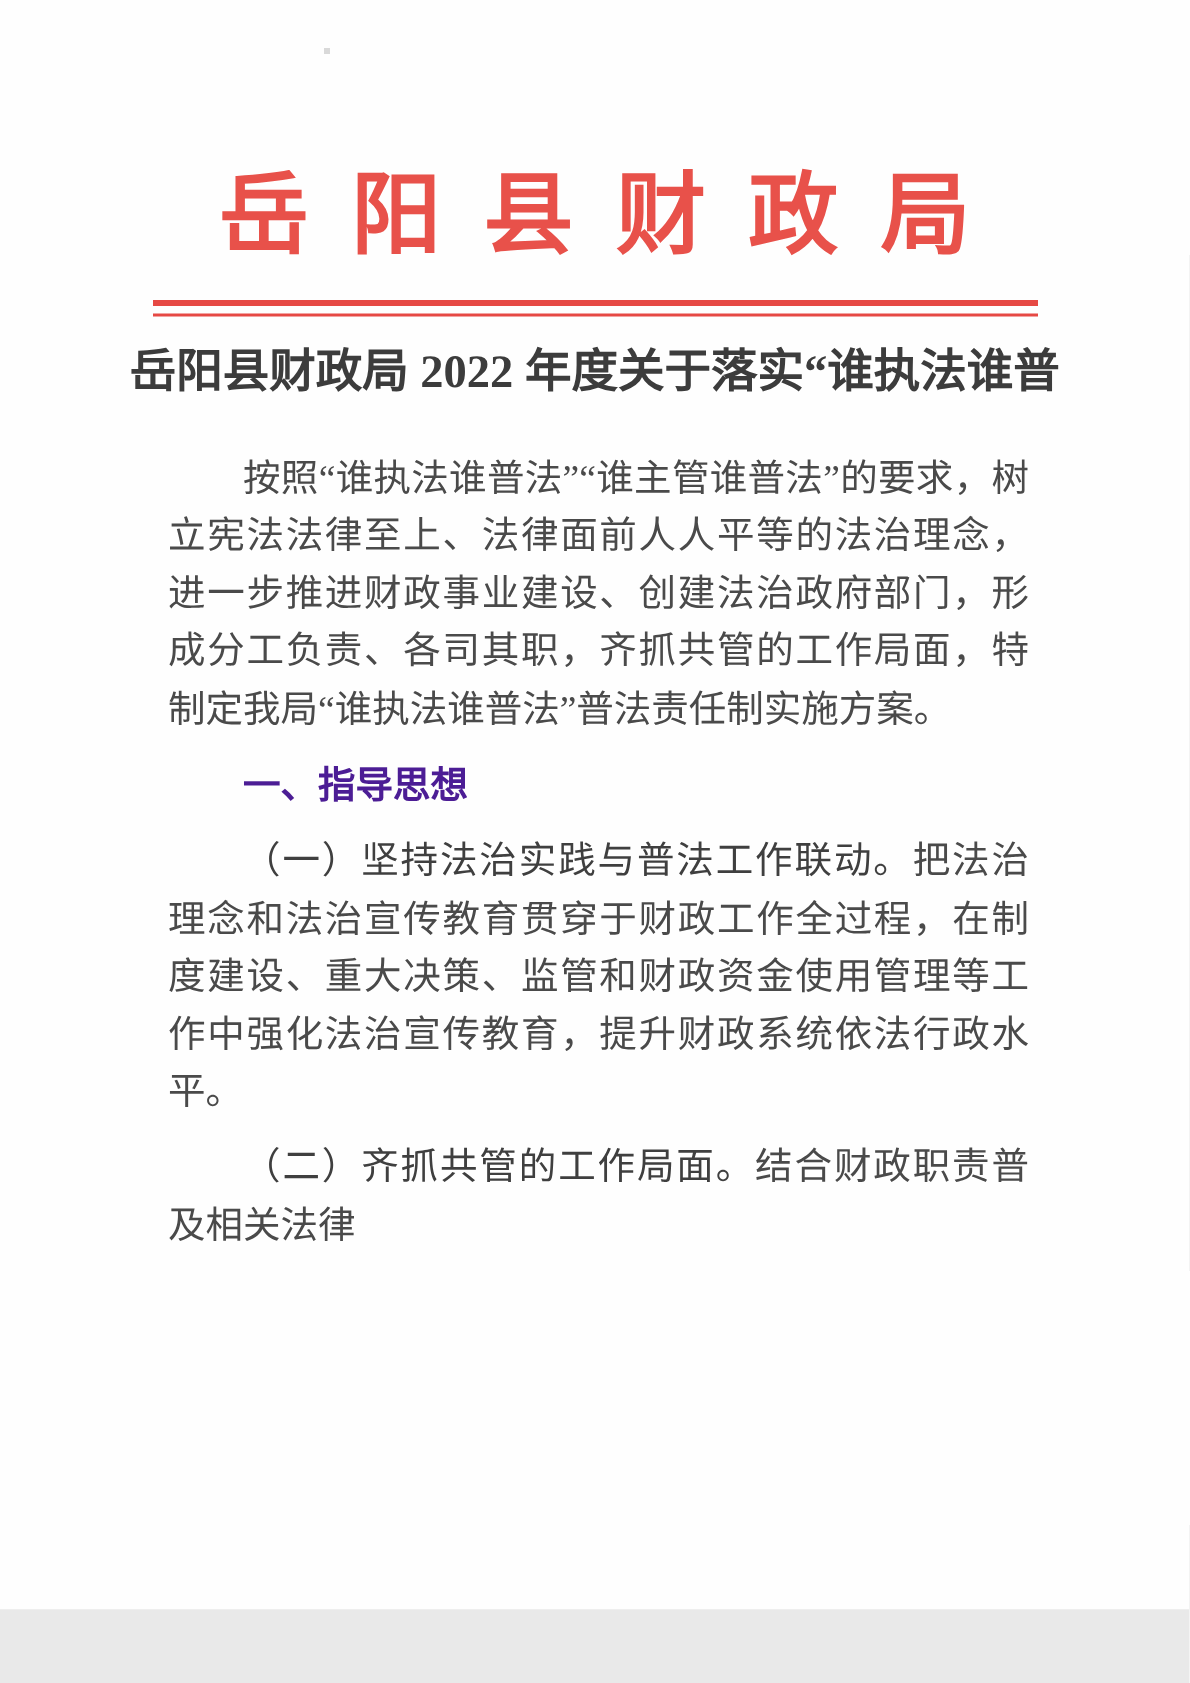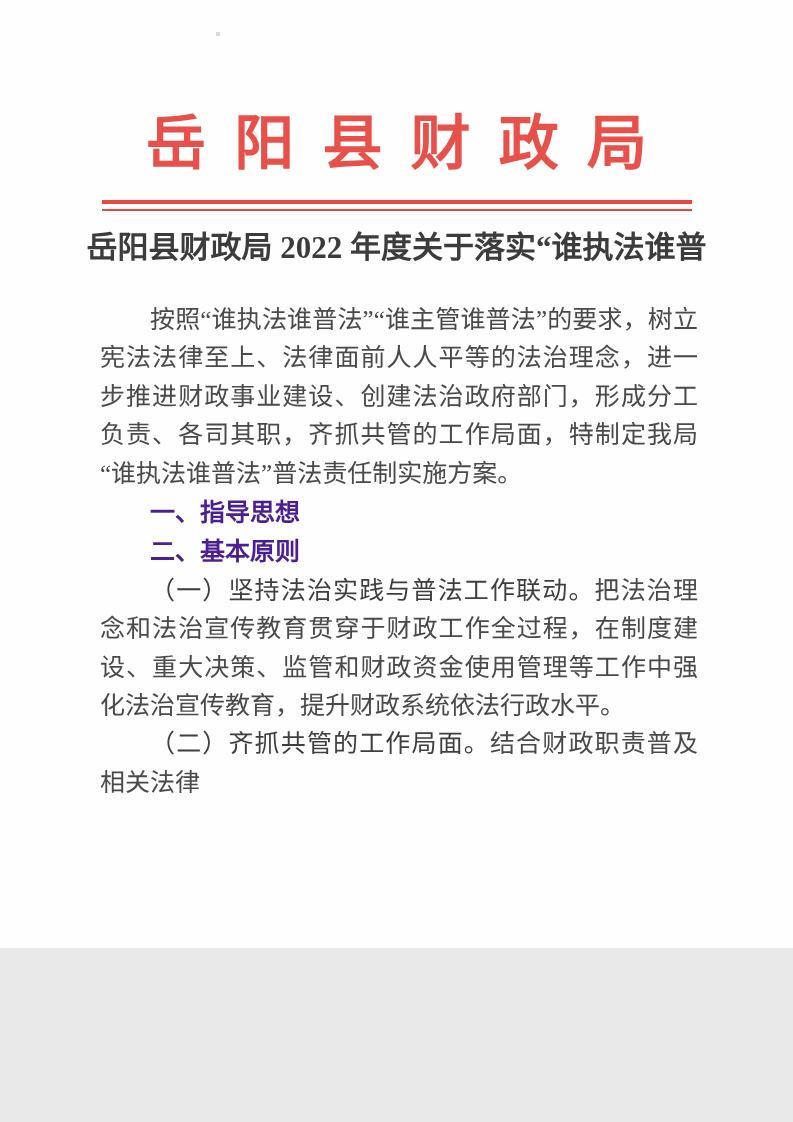--- a/index.html
+++ b/index.html
@@ -3,21 +3,21 @@
 <meta charset="utf-8">
 <style>
   html, body {
     margin: 0;
     padding: 0;
     background: #e9e9e9;
   }
   .page {
     position: relative;
     width: 793px;
-    height: 948px;
+    height: 1073px;
     margin: 0 auto;
     background: #fefefe;
     overflow: hidden;
     font-family: "Liberation Serif", "DejaVu Serif", serif;
   }
   .scan-speck {
     position: absolute;
     left: 216px;
     top: 32px;
     width: 4px;
@@ -61,21 +61,21 @@
   }
   .body-text {
     width: 598px;
     margin: 33px 0 0 100px;
     font-size: 25px;
     line-height: 38.4px;
     color: #4a4a4a;
     text-align: justify;
   }
   .body-text p {
-    margin: 0;
+    margin: 12px;
     padding: 0;
     text-indent: 2em;
   }
   .section-heading {
     font-weight: bold;
     color: #4c1d95;
     font-family: "Liberation Sans", "DejaVu Sans", sans-serif;
   }
   .item-lead {
     font-weight: normal;
@@ -104,23 +104,20 @@
 
     <p>
       <span>按照“谁执法谁普法”“谁主管谁普法”的要求，树立宪法法律至上、法律面前人人平等的法治理念，进一步推进财政事业建设、创建法治政府部门，形成分工负责、各司其职，齐抓共管的工作局面，特制定我局“谁执法谁普法”普法责任制实施方案。</span>
     </p>
 
     <p>
       <span class="section-heading">一、指导思想</span>
     </p>
 
 
-    <p>
-      <span class="section-heading">二、基本原则</span>
-    </p>
 
     <p>
       <span class="item-lead">（一）坚持法治实践与普法工作联动。</span><span>把法治理念和法治宣传教育贯穿于财政工作全过程，在制度建设、重大决策、监管和财政资金使用管理等工作中强化法治宣传教育，提升财政系统依法行政水平。</span>
     </p>
 
     <p>
       <span class="item-lead">（二）齐抓共管的工作局面。</span><span>结合财政职责普及相关法律</span>
     </p>
 
   </div>

